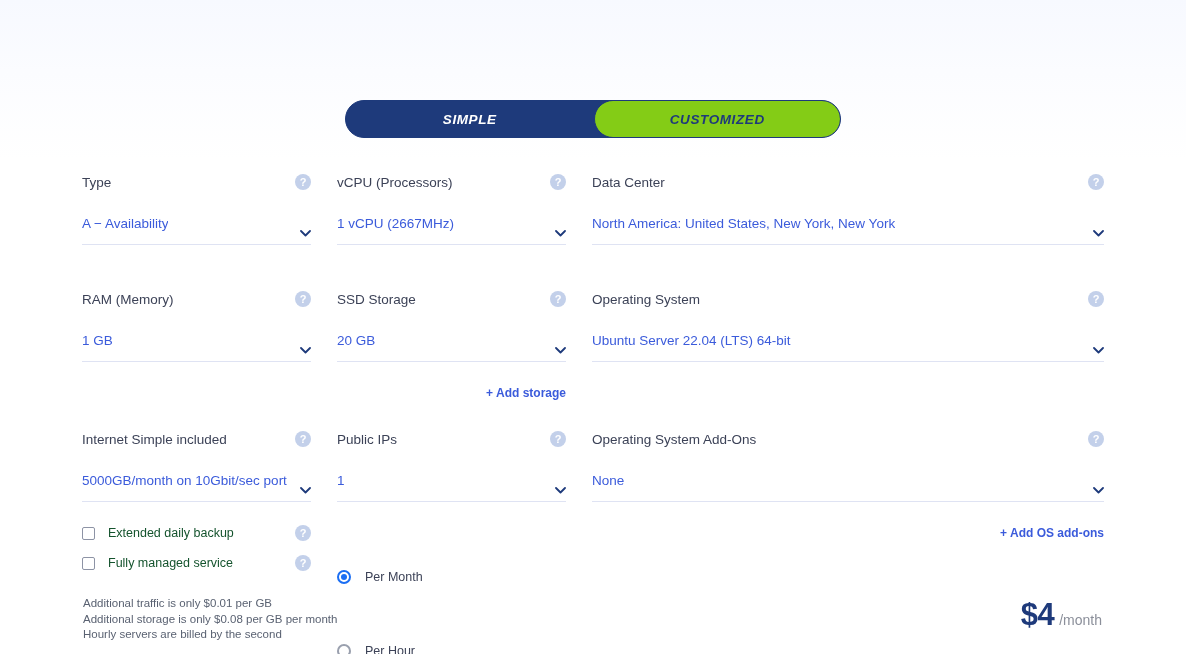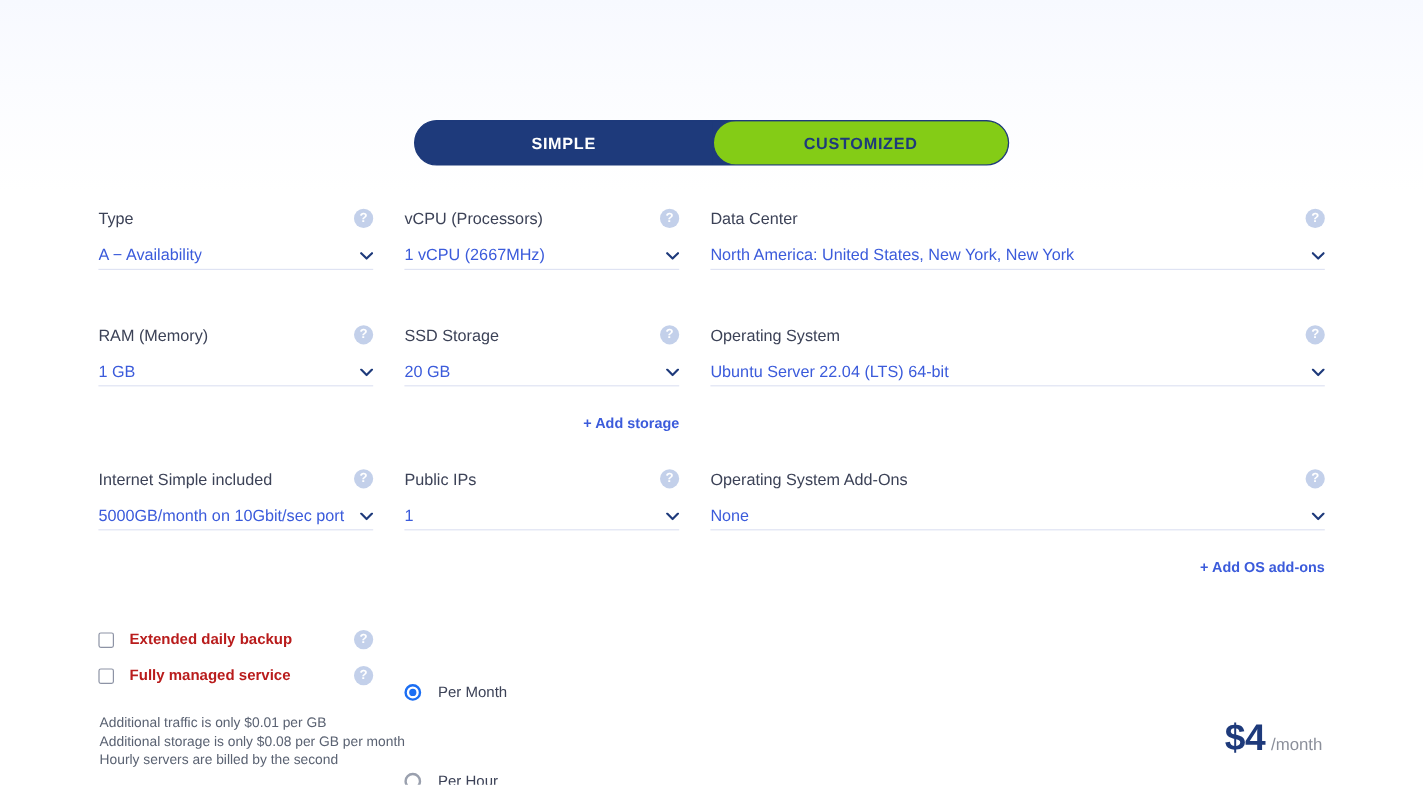--- a/index.html
+++ b/index.html
@@ -65,20 +65,21 @@
   .seg {
     flex: 1 1 50%;
     display: flex;
     align-items: center;
     justify-content: center;
     font-size: 13.5px;
     font-weight: bold;
     letter-spacing: 0.6px;
     cursor: pointer;
     user-select: none;
+    font-style: italic;
   }
   .seg.active {
     color: #ffffff;
     background: #1e3a7b;
   }
   .seg.inactive {
     color: #1e3a7b;
     background: #84cc16;
     border-radius: 19px;
     border: 1px solid #1e3a7b;
@@ -128,25 +129,25 @@
     font-size: 11px;
     line-height: 16px;
     text-align: center;
     font-weight: bold;
     cursor: pointer;
     user-select: none;
   }
 
   .select {
     position: relative;
-    margin-top: 4px;
+    margin-top: 24px;
     height: 29px;
     border-bottom: 1px solid #dfe3f3;
     display: flex;
-    align-items: flex-end;
+    align-items: flex-start;
     cursor: pointer;
   }
   .select-value {
     font-size: 13.5px;
     color: #3b5bdb;
     white-space: nowrap;
     overflow: hidden;
     text-overflow: clip;
     max-width: 205px;
     padding-bottom: 4px;
@@ -193,23 +194,22 @@
     width: 13px;
     height: 13px;
     border: 1px solid #8d93a5;
     border-radius: 2px;
     background: #fff;
     cursor: pointer;
     flex: 0 0 auto;
   }
   .check-label {
     font-size: 12.5px;
-    color: #b91c1c;
+    color: #14532d;
     margin-left: 13px;
-    font-weight: bold;
   }
   .check-row .help-icon { top: 7px; right: 0; }
 
   .radios { margin-left: 0; width: 240px; }
   .radio-row {
     display: flex;
     align-items: center;
     height: 30px;
     margin-top: 44px;
   }

